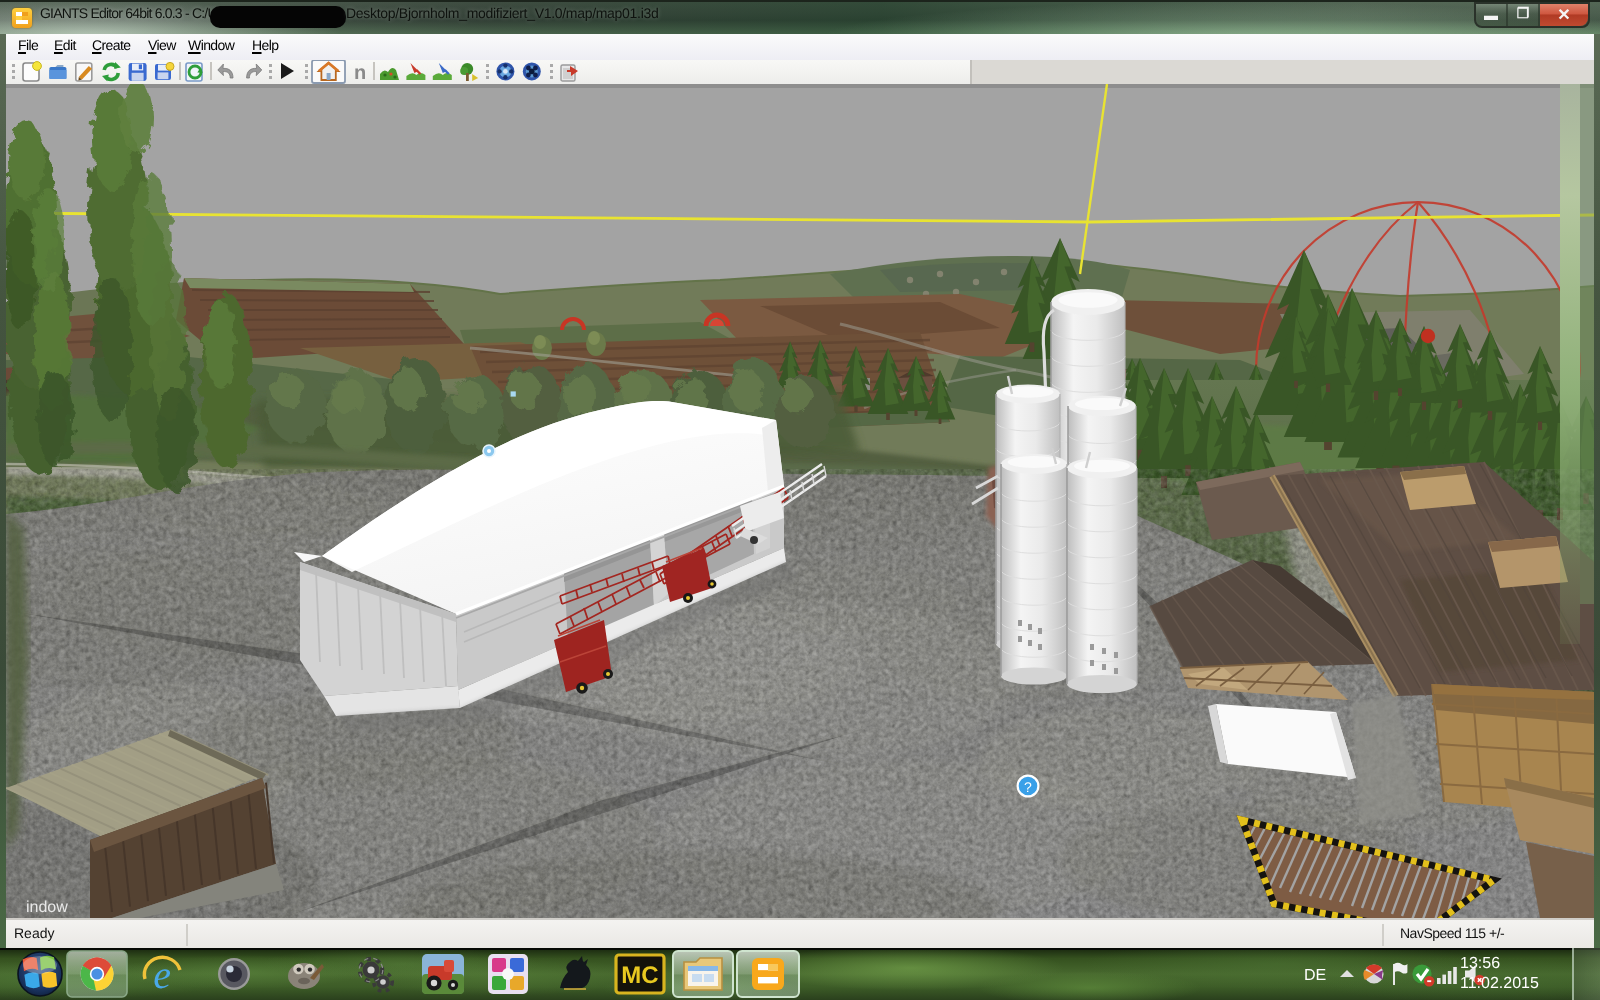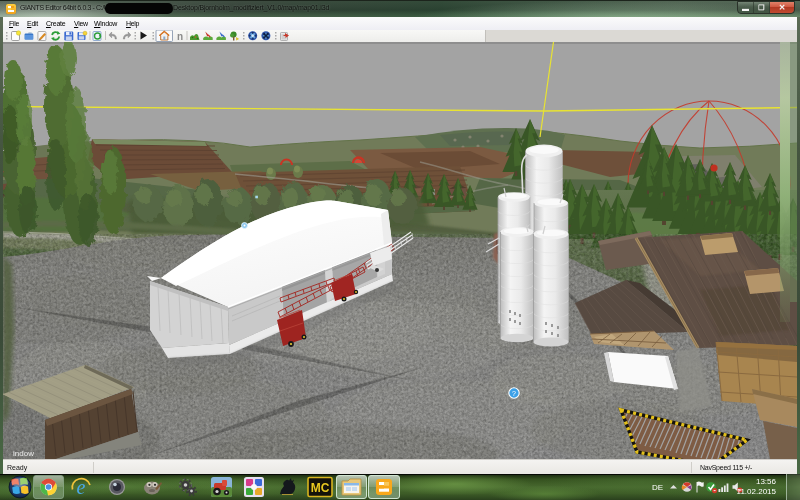--- a/index.html
+++ b/index.html
@@ -52,21 +52,21 @@
  radial-gradient(ellipse 80px 12px at 545px 20px,rgba(110,160,70,.5),transparent 70%),
  radial-gradient(ellipse 140px 18px at 640px 8px,rgba(80,120,55,.45),transparent 70%),
  radial-gradient(ellipse 100px 14px at 250px 14px,rgba(90,135,60,.4),transparent 70%),
  radial-gradient(ellipse 70px 10px at 350px 20px,rgba(105,150,70,.4),transparent 70%),
  radial-gradient(ellipse 90px 12px at 120px 12px,rgba(95,140,65,.5),transparent 70%),
  radial-gradient(ellipse 120px 14px at 30px 16px,rgba(85,130,60,.45),transparent 70%),
  radial-gradient(ellipse 100px 12px at 200px 8px,rgba(100,145,70,.4),transparent 70%),
  radial-gradient(ellipse 120px 16px at 740px 16px,rgba(70,110,50,.4),transparent 70%);}
 #taskbar .topline{position:absolute;left:0;top:0;width:800px;height:1px;background:#060904;}
 #tray{position:absolute;right:0;top:0;height:26px;color:#f0f0f0;}
-#clock{position:absolute;right:24px;top:3px;width:56px;text-align:right;font-size:8px;color:#fff;line-height:10px;}
+#clock{position:absolute;right:14px;top:3px;width:56px;text-align:left;font-size:8px;color:#fff;line-height:10px;}
 #showdesk{position:absolute;right:0;top:0;width:13px;height:26px;border-left:1px solid rgba(190,210,190,.7);background:linear-gradient(90deg,rgba(80,100,70,.5),rgba(120,140,110,.4));}
 </style></head>
 <body>
 <div id="root">
   <div id="titlebar">
     <div class="sheen"></div>
       <div class="topline"></div>
     <div id="tb-icon"></div>
     <div id="tb-title">GIANTS Editor 64bit 6.0.3 - C:/U</div>
     <div id="tb-censor"></div>

